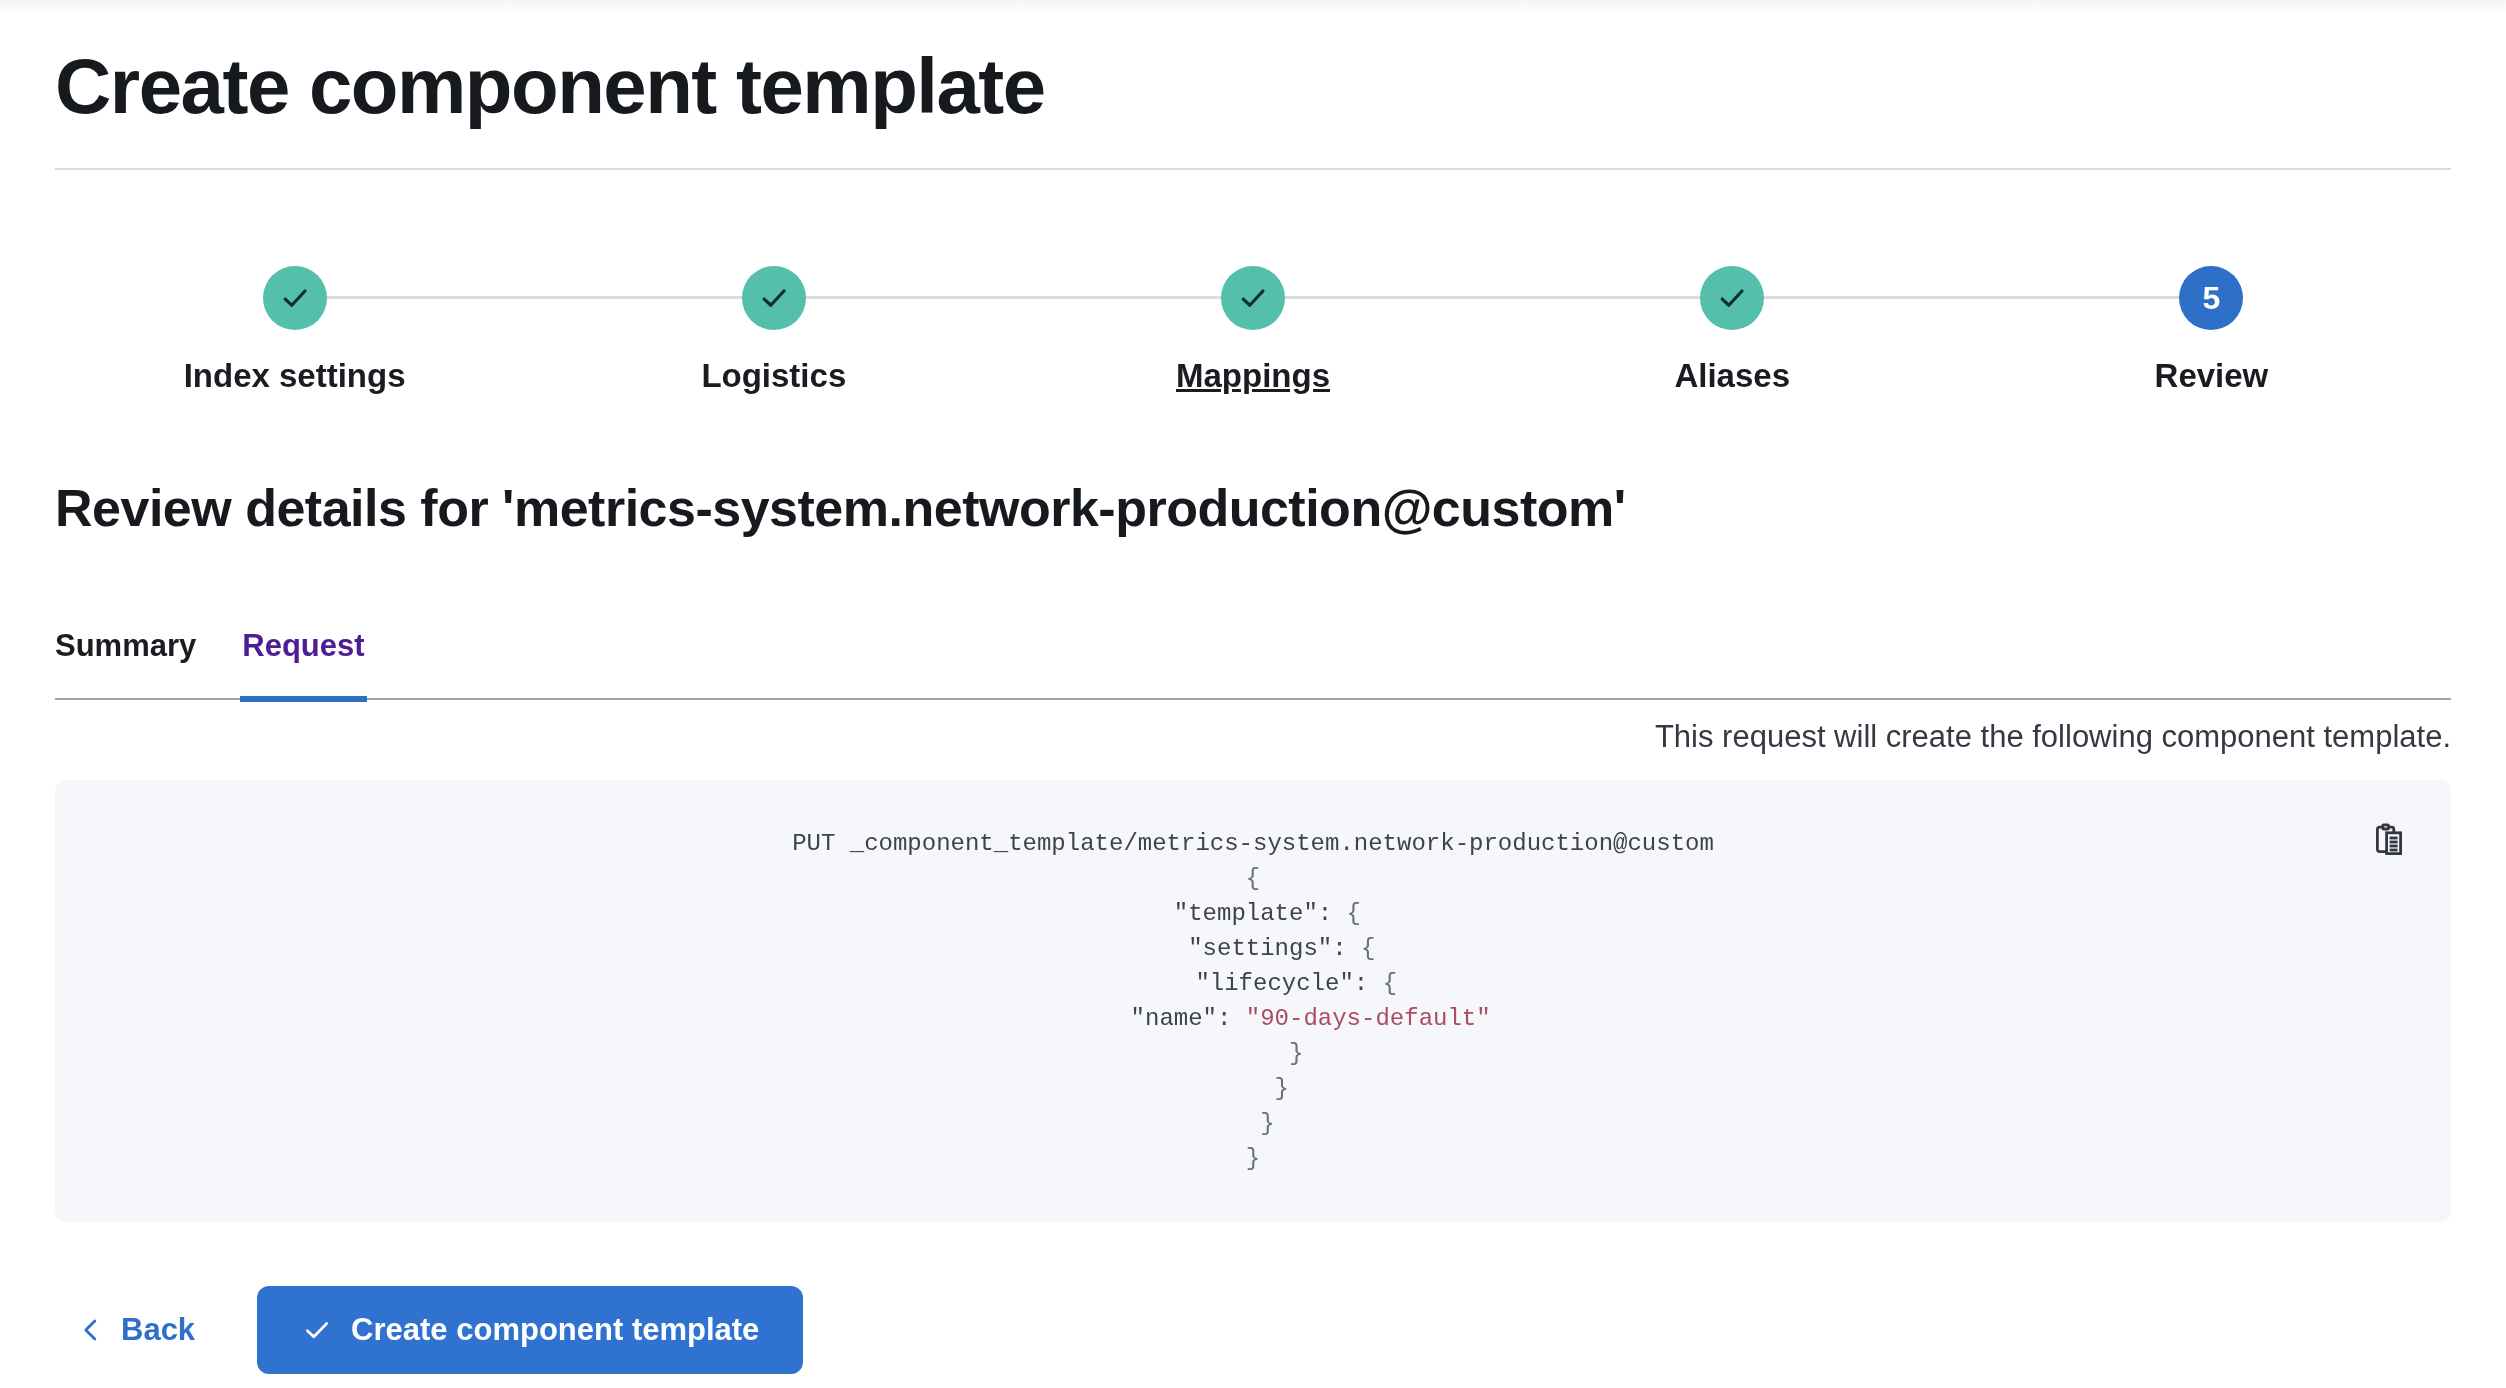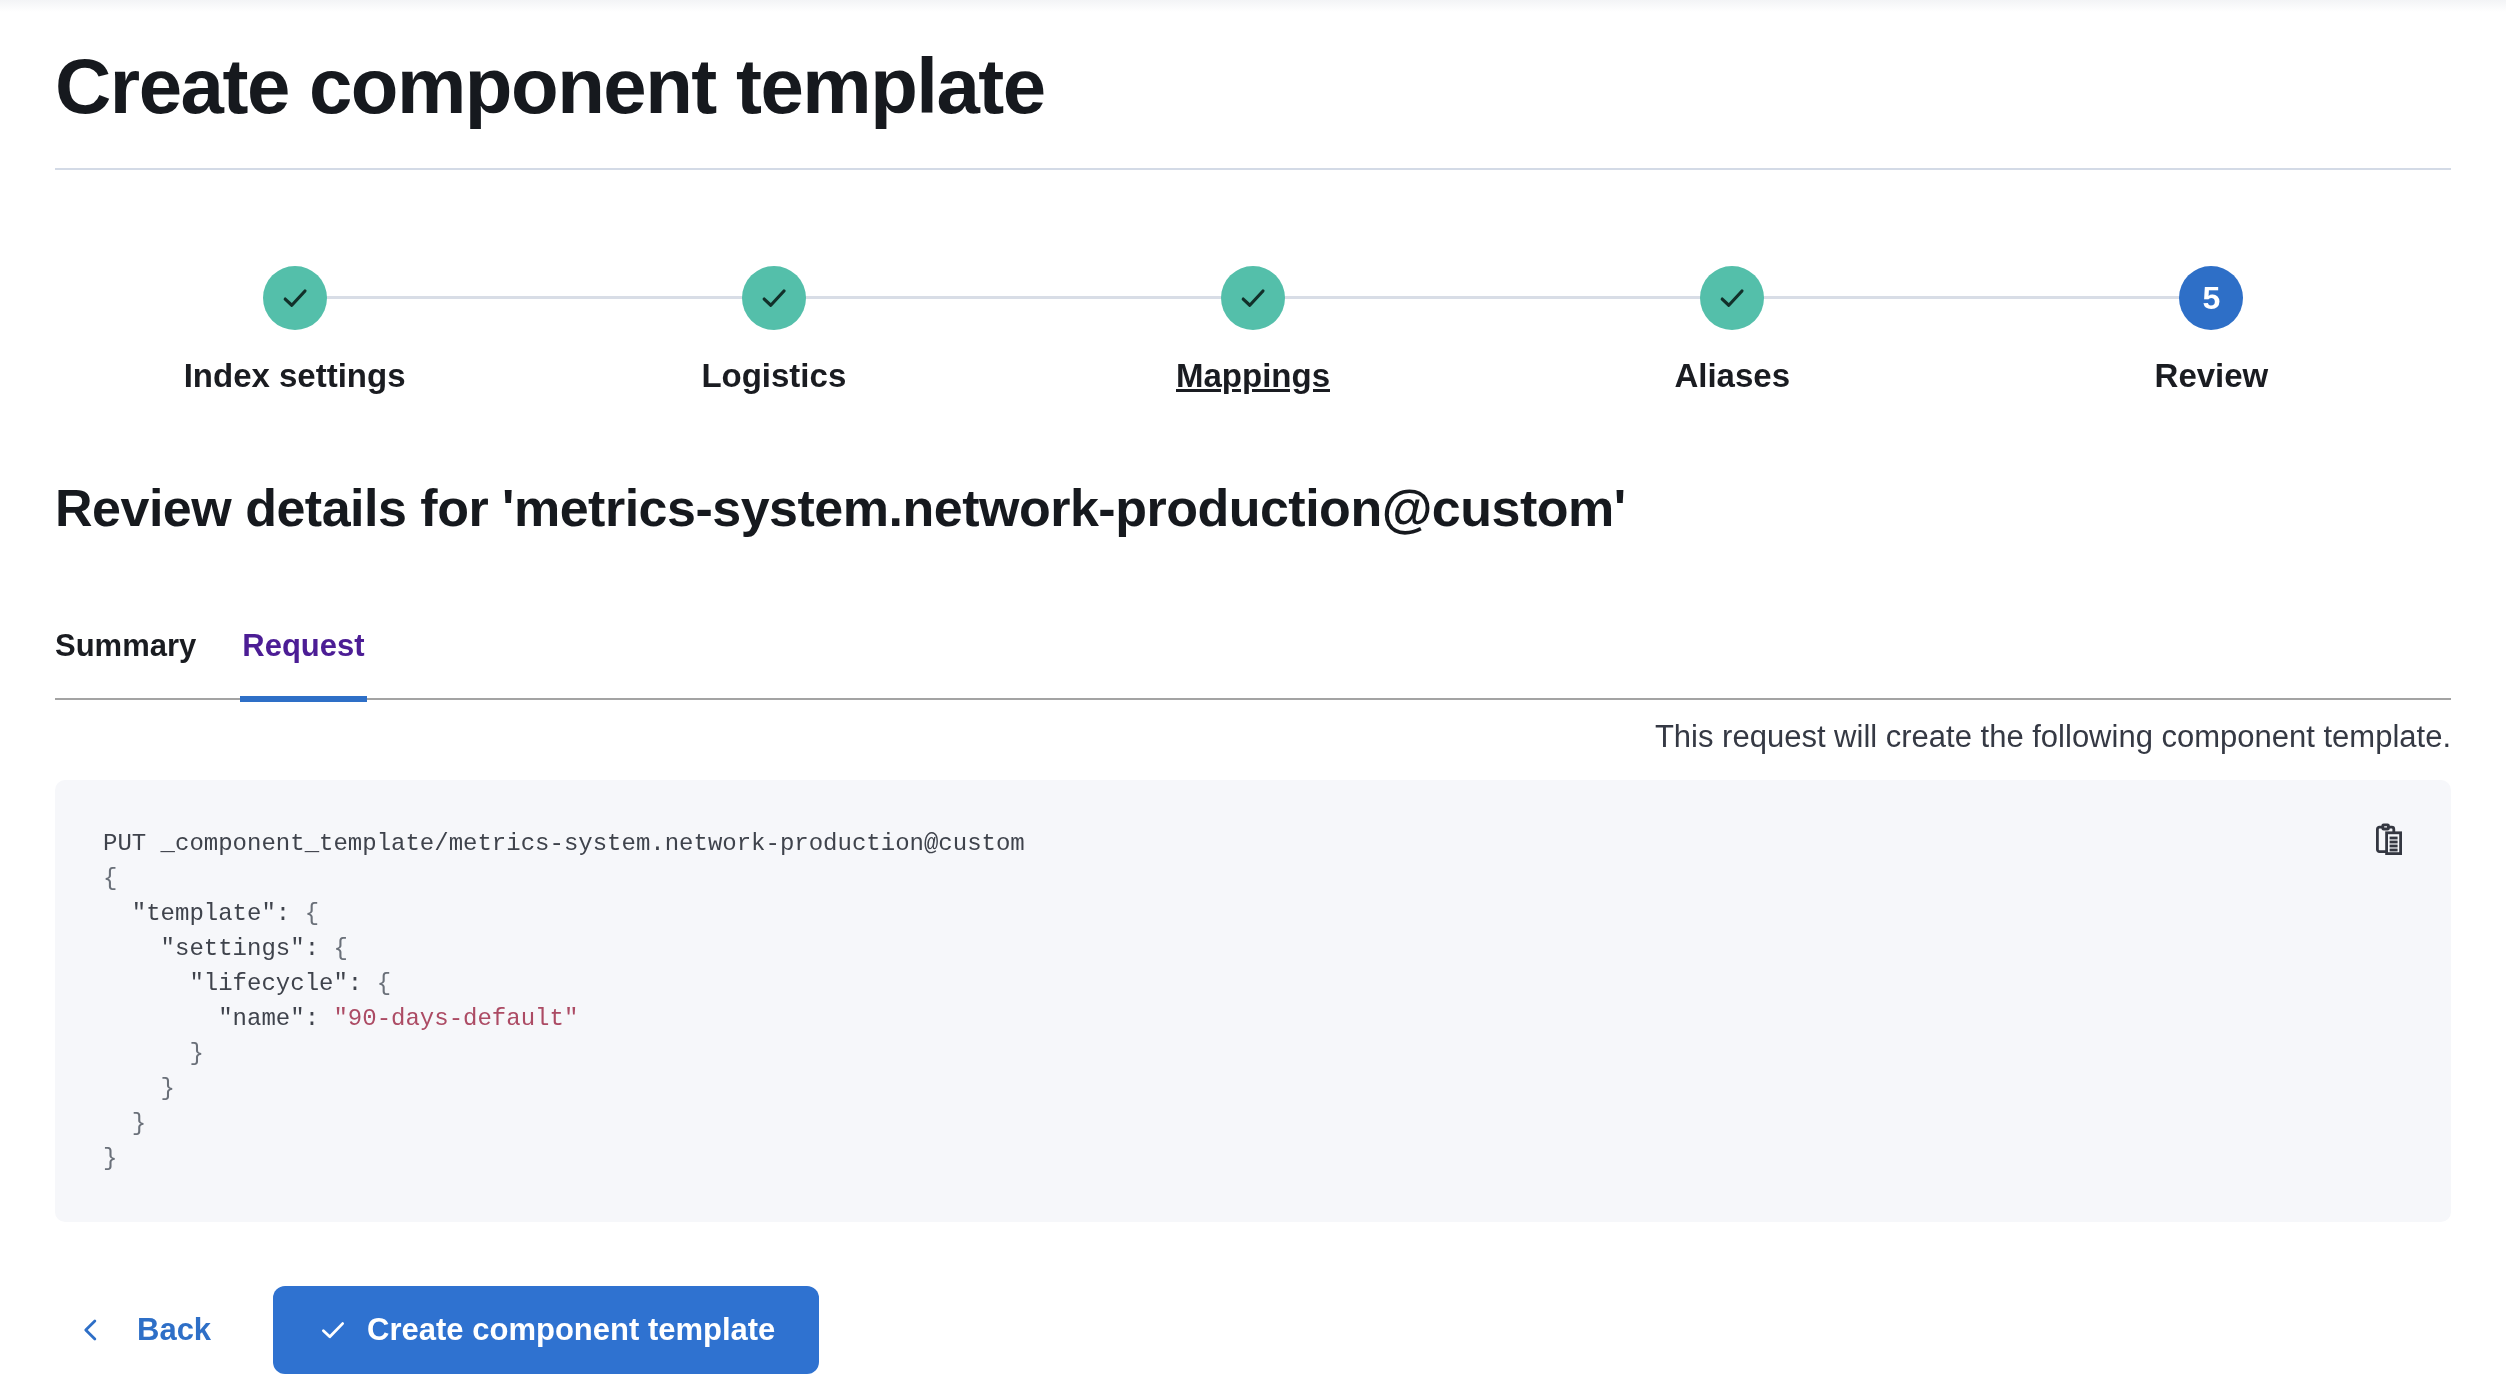--- a/index.html
+++ b/index.html
@@ -63,39 +63,39 @@
   }
 
   .description { margin: 16px 55px 0; font-size: 31px; line-height: 42px; color: #353944; text-align: right; }
 
   
   .code-block {
     position: relative; margin: 22px 55px 0;
     background: #F6F7FA; border-radius: 10px;
     padding: 46px 48px; height: 442px;
   }
-  .code-content { margin: 0; }
+  .code-content { margin: 0; text-align: center; }
   .code-line {
     font-family: "Liberation Mono", "DejaVu Sans Mono", monospace;
     font-size: 24px; line-height: 35px; white-space: pre; color: #3F434C;
   }
   .tok-plain  { color: #3F434C; }
   .tok-punct  { color: #6A7079; }
   .tok-string { color: #AC4B64; }
   .copy-btn {
     position: absolute; top: 40px; right: 42px;
     width: 38px; height: 40px; padding: 0;
     background: none; border: none; cursor: pointer;
     display: flex; align-items: center; justify-content: center;
   }
 
   
   .footer { margin: 64px 55px 0; display: flex; align-items: center; }
   .back-link {
-    display: flex; align-items: center; gap: 32px;
+    display: flex; align-items: center; gap: 16px;
     margin-left: 22px; color: #2E6FC7; font-size: 31px; font-weight: 600;
     text-decoration: none; cursor: pointer;
   }
   .create-btn {
     margin-left: 62px; height: 88px; border: none; border-radius: 12px;
     background: #2F72D0; color: #ffffff;
     display: flex; align-items: center; gap: 18px;
     padding: 0 44px; font-size: 31px; font-weight: 600;
     font-family: inherit; cursor: pointer;
   }

